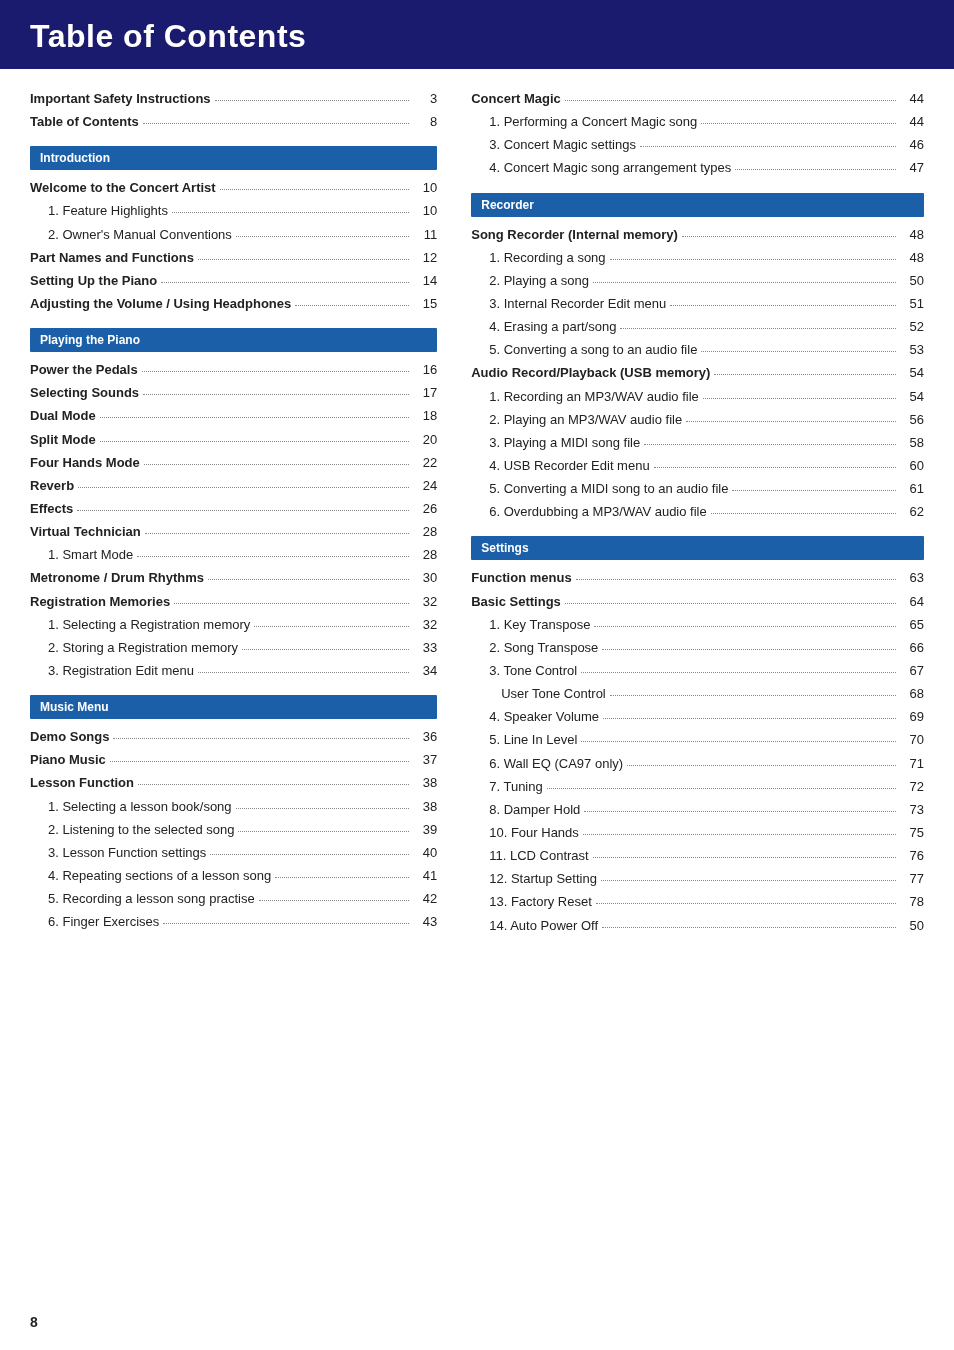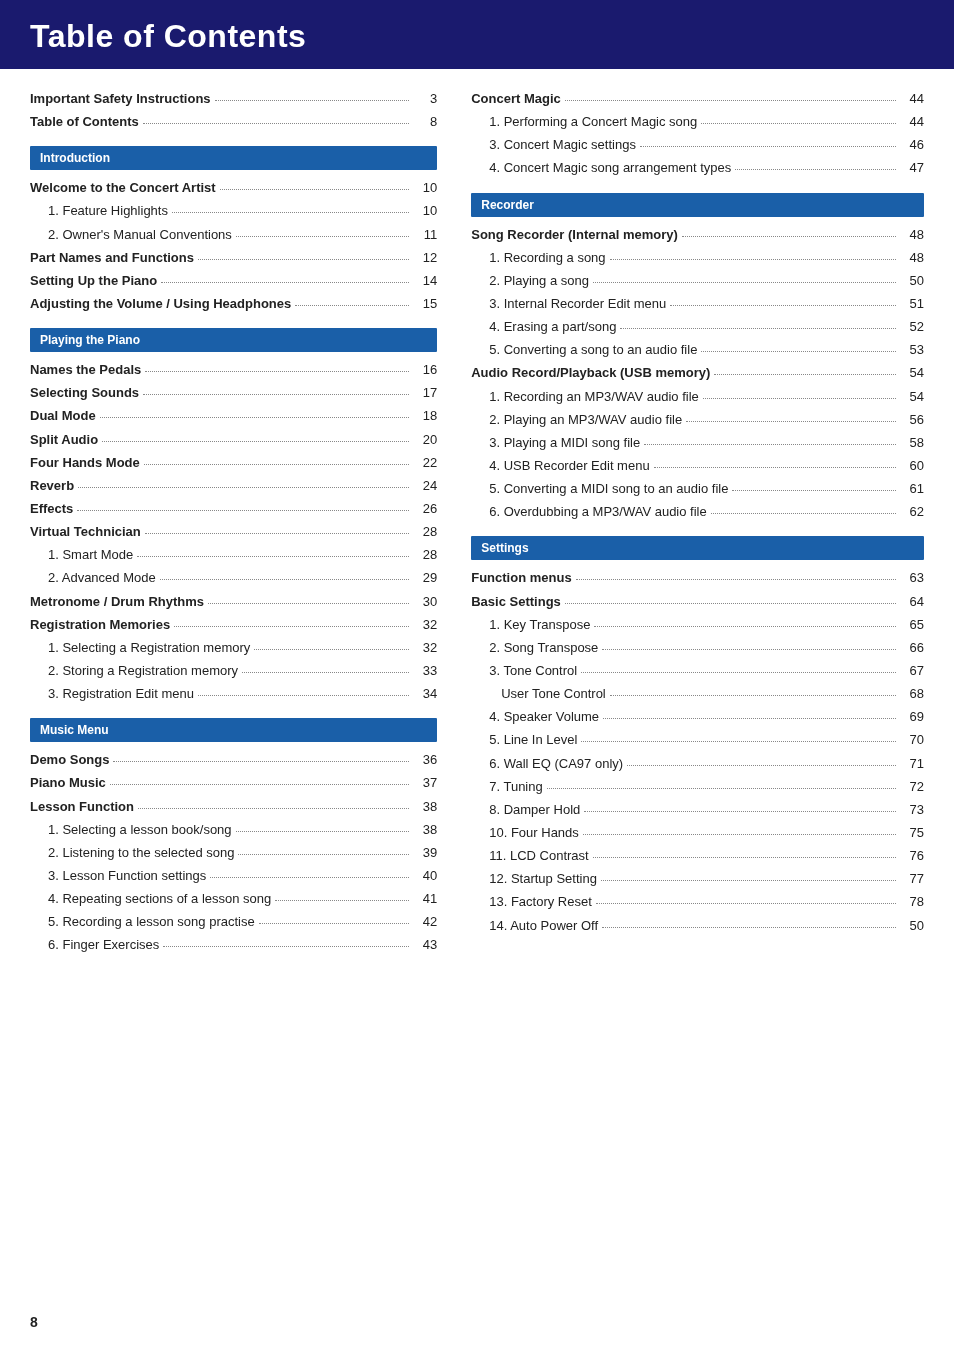--- a/index.html
+++ b/index.html
@@ -157,36 +157,36 @@
             <span class="toc-dots"></span>
             <span class="toc-page">14</span>
           </div>
           <div class="toc-item top-level">
             <span class="toc-title">Adjusting the Volume / Using Headphones</span>
             <span class="toc-dots"></span>
             <span class="toc-page">15</span>
           </div>
           <div class="section-header">Playing the Piano</div>
           <div class="toc-item top-level">
-            <span class="toc-title">Names the Pedals</span>
+            <span class="toc-title">Power the Pedals</span>
             <span class="toc-dots"></span>
             <span class="toc-page">16</span>
           </div>
           <div class="toc-item top-level">
             <span class="toc-title">Selecting Sounds</span>
             <span class="toc-dots"></span>
             <span class="toc-page">17</span>
           </div>
           <div class="toc-item top-level">
             <span class="toc-title">Dual Mode</span>
             <span class="toc-dots"></span>
             <span class="toc-page">18</span>
           </div>
           <div class="toc-item top-level">
-            <span class="toc-title">Split Audio</span>
+            <span class="toc-title">Split Mode</span>
             <span class="toc-dots"></span>
             <span class="toc-page">20</span>
           </div>
           <div class="toc-item top-level">
             <span class="toc-title">Four Hands Mode</span>
             <span class="toc-dots"></span>
             <span class="toc-page">22</span>
           </div>
           <div class="toc-item top-level">
             <span class="toc-title">Reverb</span>
@@ -200,25 +200,20 @@
           </div>
           <div class="toc-item top-level">
             <span class="toc-title">Virtual Technician</span>
             <span class="toc-dots"></span>
             <span class="toc-page">28</span>
           </div>
           <div class="toc-item sub-level">
             <span class="toc-title">1. Smart Mode</span>
             <span class="toc-dots"></span>
             <span class="toc-page">28</span>
-          </div>
-          <div class="toc-item sub-level">
-            <span class="toc-title">2. Advanced Mode</span>
-            <span class="toc-dots"></span>
-            <span class="toc-page">29</span>
           </div>
           <div class="toc-item top-level">
             <span class="toc-title">Metronome / Drum Rhythms</span>
             <span class="toc-dots"></span>
             <span class="toc-page">30</span>
           </div>
           <div class="toc-item top-level">
             <span class="toc-title">Registration Memories</span>
             <span class="toc-dots"></span>
             <span class="toc-page">32</span>

